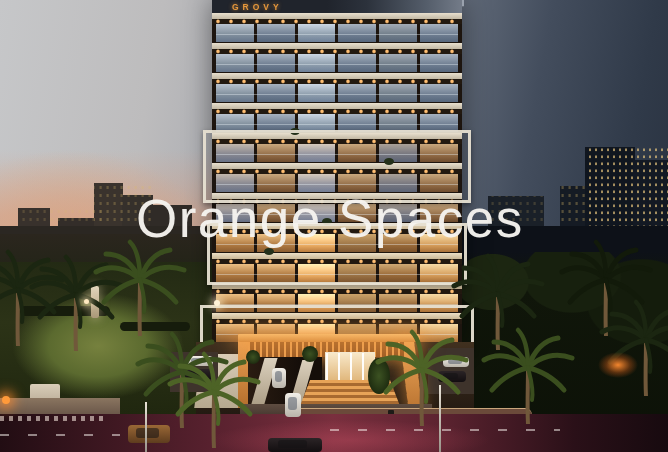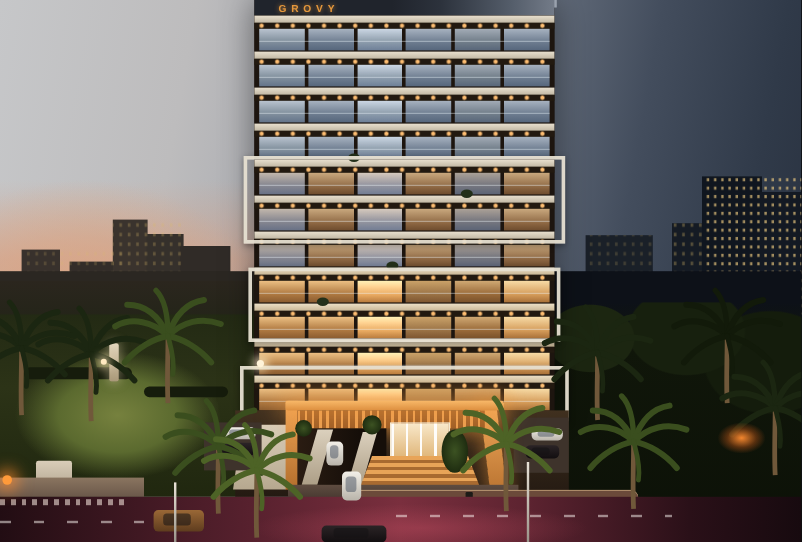--- a/index.html
+++ b/index.html
@@ -423,14 +423,15 @@
     <use href="#palm" x="478" y="326" width="154" height="156" class="palm-mid"></use>
   </svg>
 
   <div class="pole" style="left:145px;top:402px;height:50px;"></div>
   <div class="pole" style="left:439px;top:385px;height:67px;"></div>
   <div class="lamp" style="left:214px;top:300px;width:6px;height:6px;background:#fff3d8;box-shadow:0 0 8px 3px rgba(255,240,200,.8);"></div>
   <div class="lamp" style="left:84px;top:299px;width:5px;height:5px;background:#ffe9c0;box-shadow:0 0 7px 3px rgba(255,230,180,.7);"></div>
   <div class="lamp" style="left:2px;top:396px;width:8px;height:8px;background:#ff9a3a;box-shadow:0 0 12px 5px rgba(255,140,50,.75);"></div>
   <div class="foliage-glow"></div>
 
+  <div class="watermark">Orange Spaces</div>
 
 </div>
 
 </body></html>

